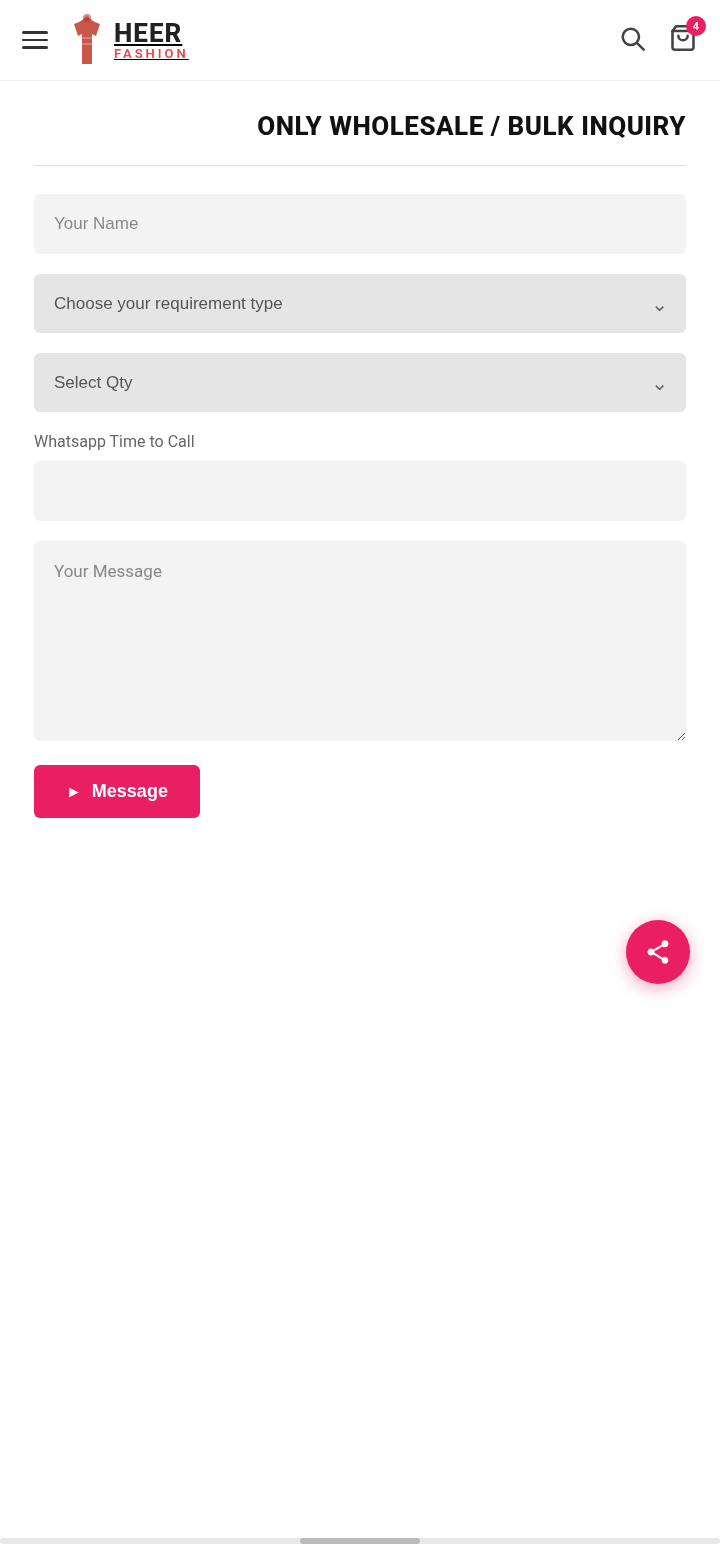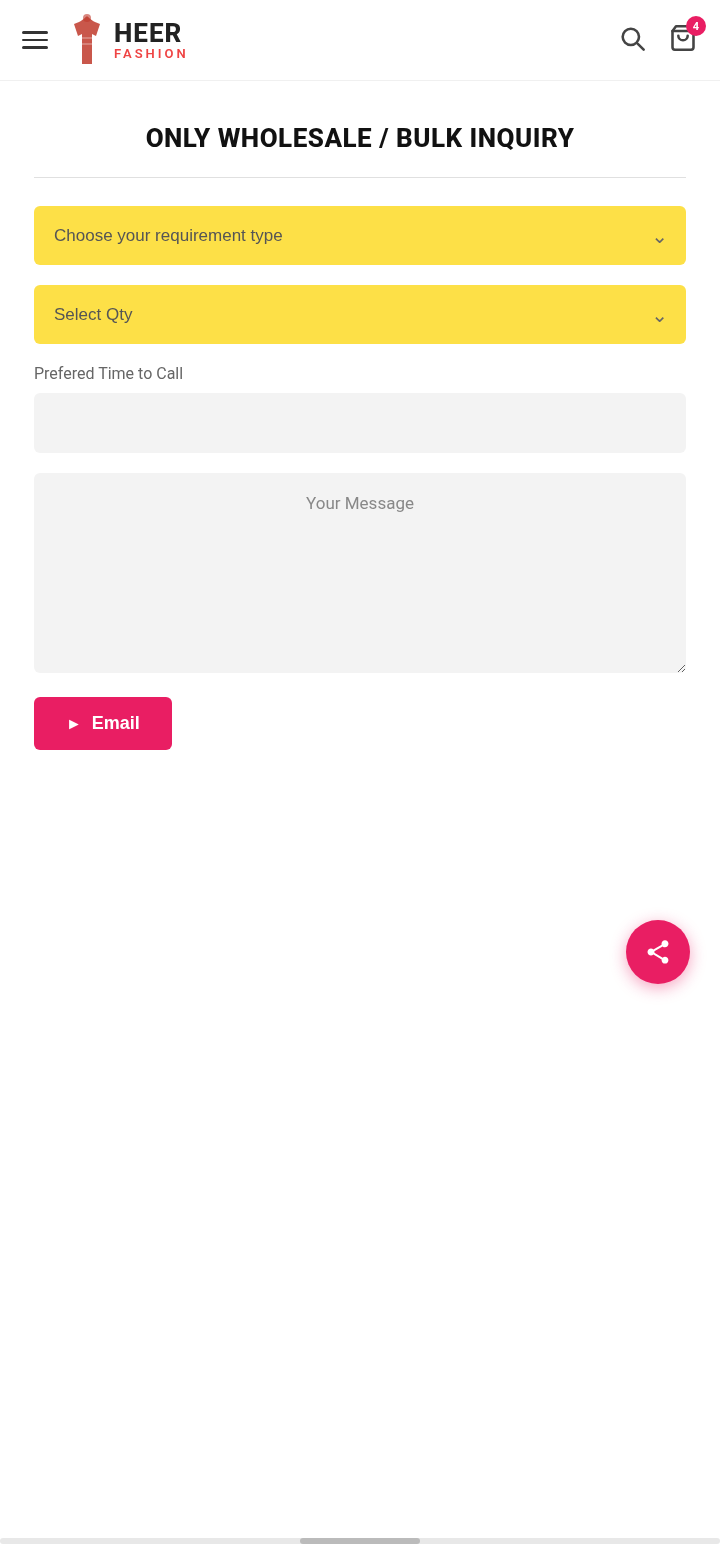--- a/index.html
+++ b/index.html
@@ -44,20 +44,21 @@
       gap: 6px;
     }
     .logo-icon {
       width: 42px;
       height: 52px;
     }
     .logo-text {
       display: flex;
       flex-direction: column;
       line-height: 1.1;
+      text-decoration: underline;
     }
     .logo-heer {
       font-size: 26px;
       font-weight: 800;
       color: #222;
       letter-spacing: 1px;
     }
     .logo-fashion {
       font-size: 13px;
       font-weight: 600;
@@ -95,24 +96,23 @@
 
     
     .page-content {
       padding: 30px 34px 60px 34px;
     }
 
     .page-title {
       font-size: 26px;
       font-weight: 800;
       color: #111;
-      text-align: center;
+      text-align: right;
       margin-bottom: 24px;
       letter-spacing: 0.5px;
-      margin-top: 12px;
     }
 
     .divider {
       border: none;
       border-top: 1.5px solid #e0e0e0;
       margin-bottom: 28px;
     }
 
     .form-group {
       margin-bottom: 20px;
@@ -129,21 +129,21 @@
       outline: none;
       appearance: none;
       -webkit-appearance: none;
     }
     .form-input::placeholder {
       color: #888;
     }
 
     .form-select-wrapper {
       position: relative;
-      background: #fde047;
+      background: #e5e5e5;
       border-radius: 6px;
     }
     .form-select {
       width: 100%;
       padding: 20px 50px 20px 20px;
       background: transparent;
       border: none;
       border-radius: 6px;
       font-size: 17px;
       color: #555;
@@ -184,21 +184,20 @@
       min-height: 200px;
       padding: 20px 20px;
       background: #f3f3f3;
       border: none;
       border-radius: 6px;
       font-size: 17px;
       color: #555;
       outline: none;
       resize: vertical;
       font-family: inherit;
-      text-align: center;
     }
     .message-textarea::placeholder {
       color: #888;
     }
 
     .submit-btn {
       display: flex;
       align-items: center;
       gap: 10px;
       background: #e91e63;
@@ -299,20 +298,23 @@
   </div>
 </header>
 
 <main class="page-content">
 
   <h1 class="page-title">ONLY WHOLESALE / BULK INQUIRY</h1>
   <hr class="divider">
 
   <form>
 
+    <div class="form-group">
+      <input type="text" class="form-input" placeholder="Your Name" style="">
+    </div>
 
 
 
     <div class="form-group">
       <div class="form-select-wrapper">
         <select class="form-select">
           <option value="">Choose your requirement type</option>
           <option value="wholesale">Wholesale</option>
           <option value="bulk">Bulk Order</option>
           <option value="custom">Custom Order</option>
@@ -329,31 +331,31 @@
           <option value="50-100">50-100</option>
           <option value="100-500">100-500</option>
           <option value="500-1000">500-1000</option>
           <option value="1000+">1000+</option>
         </select>
         <span class="select-chevron">⌄</span>
       </div>
     </div>
 
     <div class="form-group">
-      <label class="preferred-time-label">Prefered Time to Call</label>
+      <label class="preferred-time-label">Whatsapp Time to Call</label>
       <input type="text" class="time-input" placeholder="" style="">
     </div>
 
     <div class="form-group">
       <textarea class="message-textarea" placeholder="Your Message" style=""></textarea>
     </div>
 
     <button type="submit" class="submit-btn">
       <span class="submit-icon">►</span>
-      <span>Email</span>
+      <span>Message</span>
     </button>
 
   </form>
 </main>
 
 <div class="float-share-btn">
   <svg viewBox="0 0 24 24" xmlns="http://www.w3.org/2000/svg">
     <path d="M18 16.08c-.76 0-1.44.3-1.96.77L8.91 12.7c.05-.23.09-.46.09-.7s-.04-.47-.09-.7l7.05-4.11c.54.5 1.25.81 2.04.81 1.66 0 3-1.34 3-3s-1.34-3-3-3-3 1.34-3 3c0 .24.04.47.09.7L8.04 9.81C7.5 9.31 6.79 9 6 9c-1.66 0-3 1.34-3 3s1.34 3 3 3c.79 0 1.5-.31 2.04-.81l7.12 4.16c-.05.21-.08.43-.08.65 0 1.61 1.31 2.92 2.92 2.92s2.92-1.31 2.92-2.92-1.31-2.92-2.92-2.92z"></path>
   </svg>
 </div>

